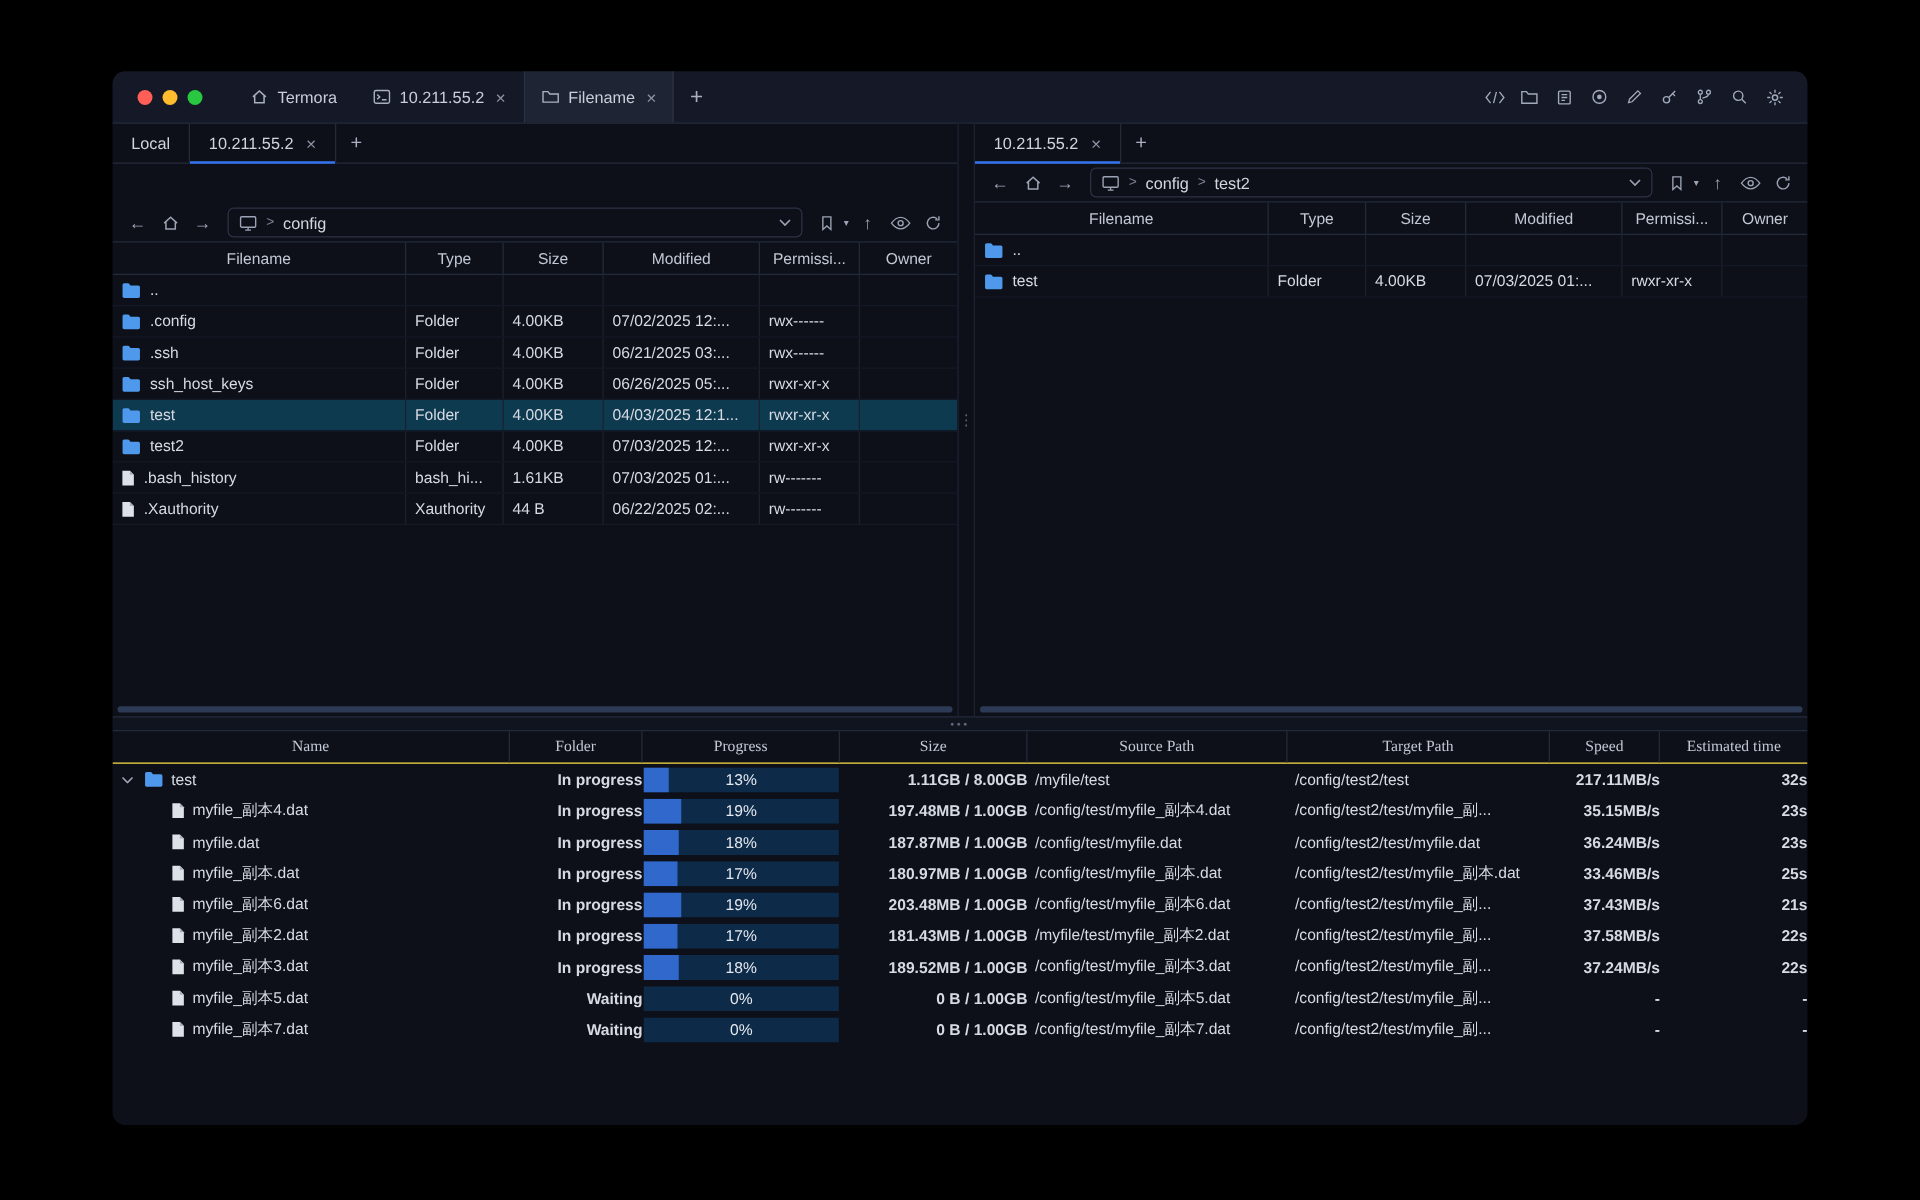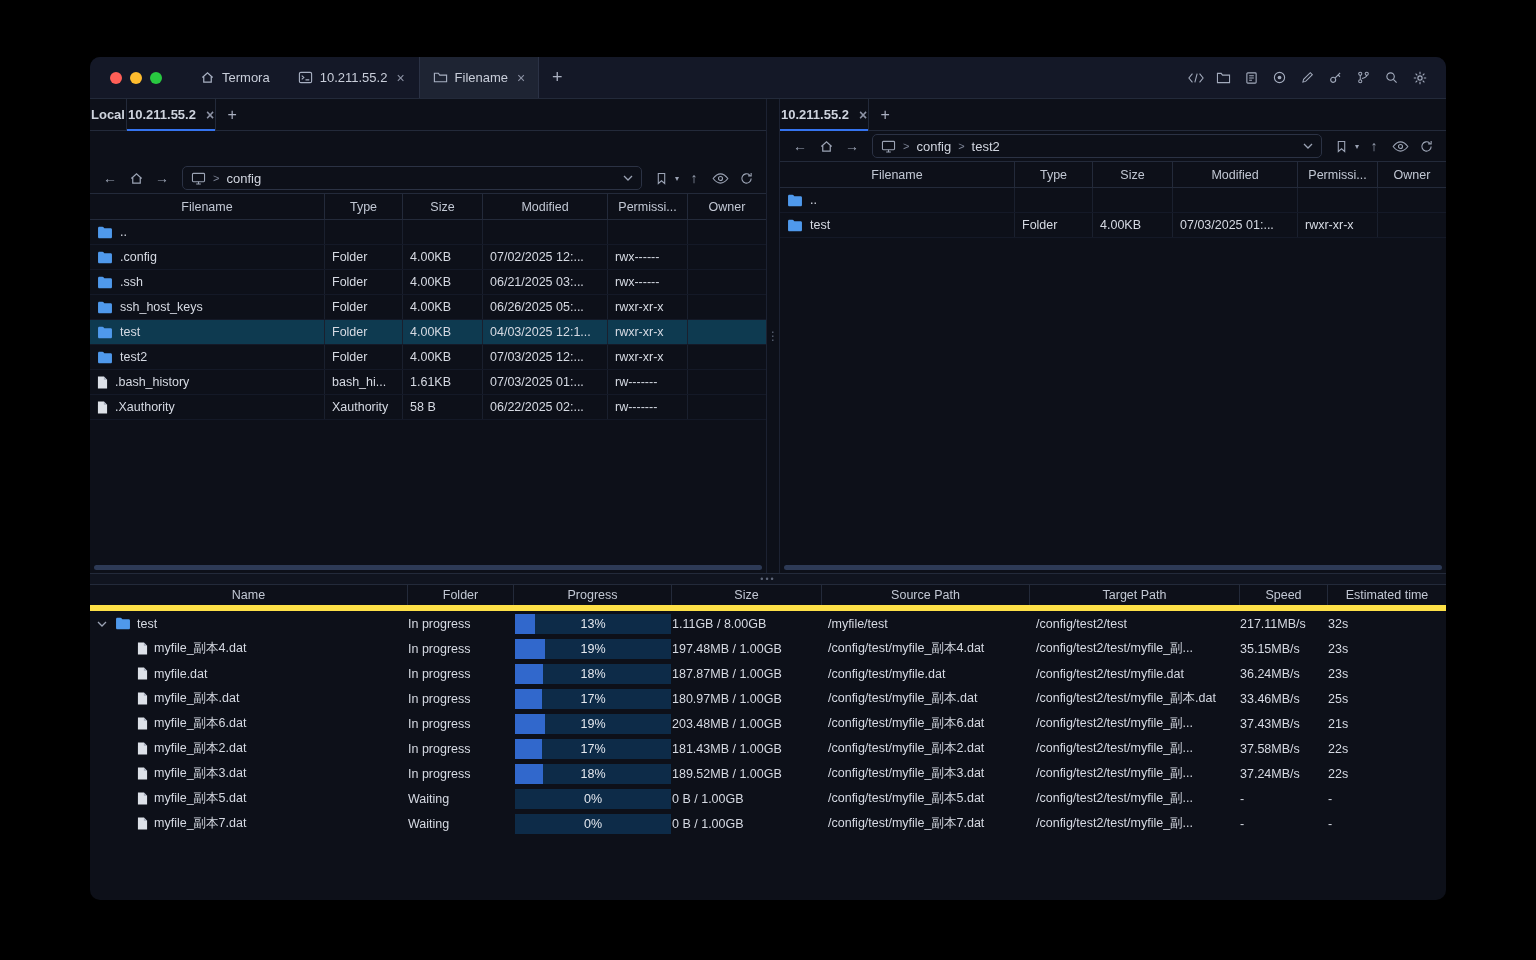--- a/index.html
+++ b/index.html
@@ -27,22 +27,22 @@
 
   
   .top-area { flex:0 0 474px; display:flex; }
   .file-panel { display:flex; flex-direction:column; min-width:0; }
   .file-panel.left { width:676px; flex:0 0 676px; }
   .file-panel.right { flex:1; }
   .v-splitter { flex:0 0 4px; background:#0d1019; border-left:1px solid #1c2232; border-right:1px solid #1c2232;
     display:flex; align-items:center; justify-content:center; color:#5e6679; font-size:12px; }
 
   .panel-tabs { height:32px; flex:0 0 32px; display:flex; align-items:stretch; border-bottom:1px solid #232a3a; }
-  .p-tab { padding:0 1px; display:flex; gap:8px; align-items:center; border-right:1px solid #232a3a;
-    position:relative; color:#cfd4de;font-weight:bold; }
+  .p-tab { padding:0 15px; display:flex; gap:8px; align-items:center; border-right:1px solid #232a3a;
+    position:relative; color:#cfd4de; }
   .p-tab.active::after { content:""; position:absolute; left:0; right:0; bottom:-1px; height:2px; background:var(--accent,#3574f0); }
   .p-plus { width:32px; display:flex; align-items:center; justify-content:center; color:#aab0c0; font-size:16px; }
 
   .toolbar { height:30px; flex:0 0 30px; display:flex; align-items:center; padding:0 9px; gap:4px; }
   .nav-btn { width:22px; height:22px; display:flex; align-items:center; justify-content:center; color:#9ba3b4; font-size:14px; }
   .path-box { flex:1; height:24px; border:1px solid #2b3244; border-radius:5px; display:flex;
     align-items:center; padding:0 8px; gap:7px; margin:0 5px; color:#d2d6e0; min-width:0; }
   .path-sep { color:#7d8496; font-size:11px; }
   .path-chevron { margin-left:auto; color:#9ba3b4; }
   .caret { font-size:8px; color:#9ba3b4; margin-left:-2px; }
@@ -62,31 +62,31 @@
   .scroll-area { flex:0 0 12px; display:flex; align-items:center; padding:0 4px; }
   .sb-thumb { height:5px; border-radius:3px; background:#2d3a56; width:100%; }
 
   
   .h-splitter { flex:0 0 8px; background:#10141f; border-top:1px solid #232a3a; border-bottom:1px solid #232a3a;
     display:flex; align-items:center; justify-content:center; color:#5e6679; font-size:9px; letter-spacing:2px; }
 
   
   .transfer { flex:1; display:flex; flex-direction:column; min-height:0; }
   .tr-header { display:grid; grid-template-columns:318px 106px 158px 150px 208px 210px 88px 1fr;
-    height:26px; flex:0 0 26px; border-bottom:6px solid #fde047; }
+    height:26px; flex:0 0 26px; border-bottom:1px solid #fde047;font-family:Liberation Serif, serif; }
   .tr-header > div { display:flex; align-items:center; justify-content:center; color:#c2c8d4;
     border-right:1px solid #232a3a; font-size:12.5px; white-space:nowrap; overflow:hidden; }
   .tr-header > div:last-child { border-right:none; }
   .tr-body { flex:1; overflow:hidden; }
   .tr-row { display:grid; grid-template-columns:318px 106px 158px 150px 208px 210px 88px 1fr; height:25px; align-items:center; }
   .tr-row > div { overflow:hidden; white-space:nowrap; font-size:12.5px; }
   .c-name { display:flex; align-items:center; gap:6px; padding-left:7px; }
   .c-name.indent-1 { padding-left:47px; }
   .chev { display:flex; color:#9ba3b4; width:12px; }
-  .c-center { text-align:left; }
+  .c-center { text-align:right;font-weight:bold; }
   .c-left { padding-left:6px; }
   .pbar { position:relative; height:20px; margin:0 1px; background:var(--progress-track,#0d2b48); }
   .pfill { position:absolute; left:0; top:0; bottom:0; background:var(--progress-fill,#3168cc); }
   .plabel { position:absolute; inset:0; display:flex; align-items:center; justify-content:center; color:#e4e8ef; font-size:12.5px; }
 </style>
 </head>
 <body>
 
 <div class="window">
 
@@ -395,21 +395,21 @@
 
               <span>
                 <svg width="11" height="13" viewBox="0 0 12 14">
                   <path d="M1 .5h6.5L11 4v9.5H1z" fill="#dde1e8"></path>
                   <path d="M7.5.5V4H11z" fill="#a7aebc"></path>
                 </svg>
               </span>
               <span>.Xauthority</span>
             </div>
             <div>Xauthority</div>
-            <div>58 B</div>
+            <div>44 B</div>
             <div>06/22/2025 02:...</div>
             <div>rw-------</div>
             <div></div>
           </div>
 
         </div>
 
       <div class="scroll-area">
         <div class="sb-thumb"></div>
       </div>
@@ -688,21 +688,21 @@
             <span>myfile_副本2.dat</span>
           </div>
           <div class="c-center">In progress</div>
           <div>
             <div class="pbar">
               <div class="pfill" style="width: 17%;"></div>
               <div class="plabel">17%</div>
             </div>
           </div>
           <div class="c-center">181.43MB / 1.00GB</div>
-          <div class="c-left">/config/test/myfile_副本2.dat</div>
+          <div class="c-left">/myfile/test/myfile_副本2.dat</div>
           <div class="c-left">/config/test2/test/myfile_副...</div>
           <div class="c-center">37.58MB/s</div>
           <div class="c-center">22s</div>
         </div>
 
         <div class="tr-row">
           <div class="c-name indent-1">
 
             <span>
               <svg width="11" height="13" viewBox="0 0 12 14">

